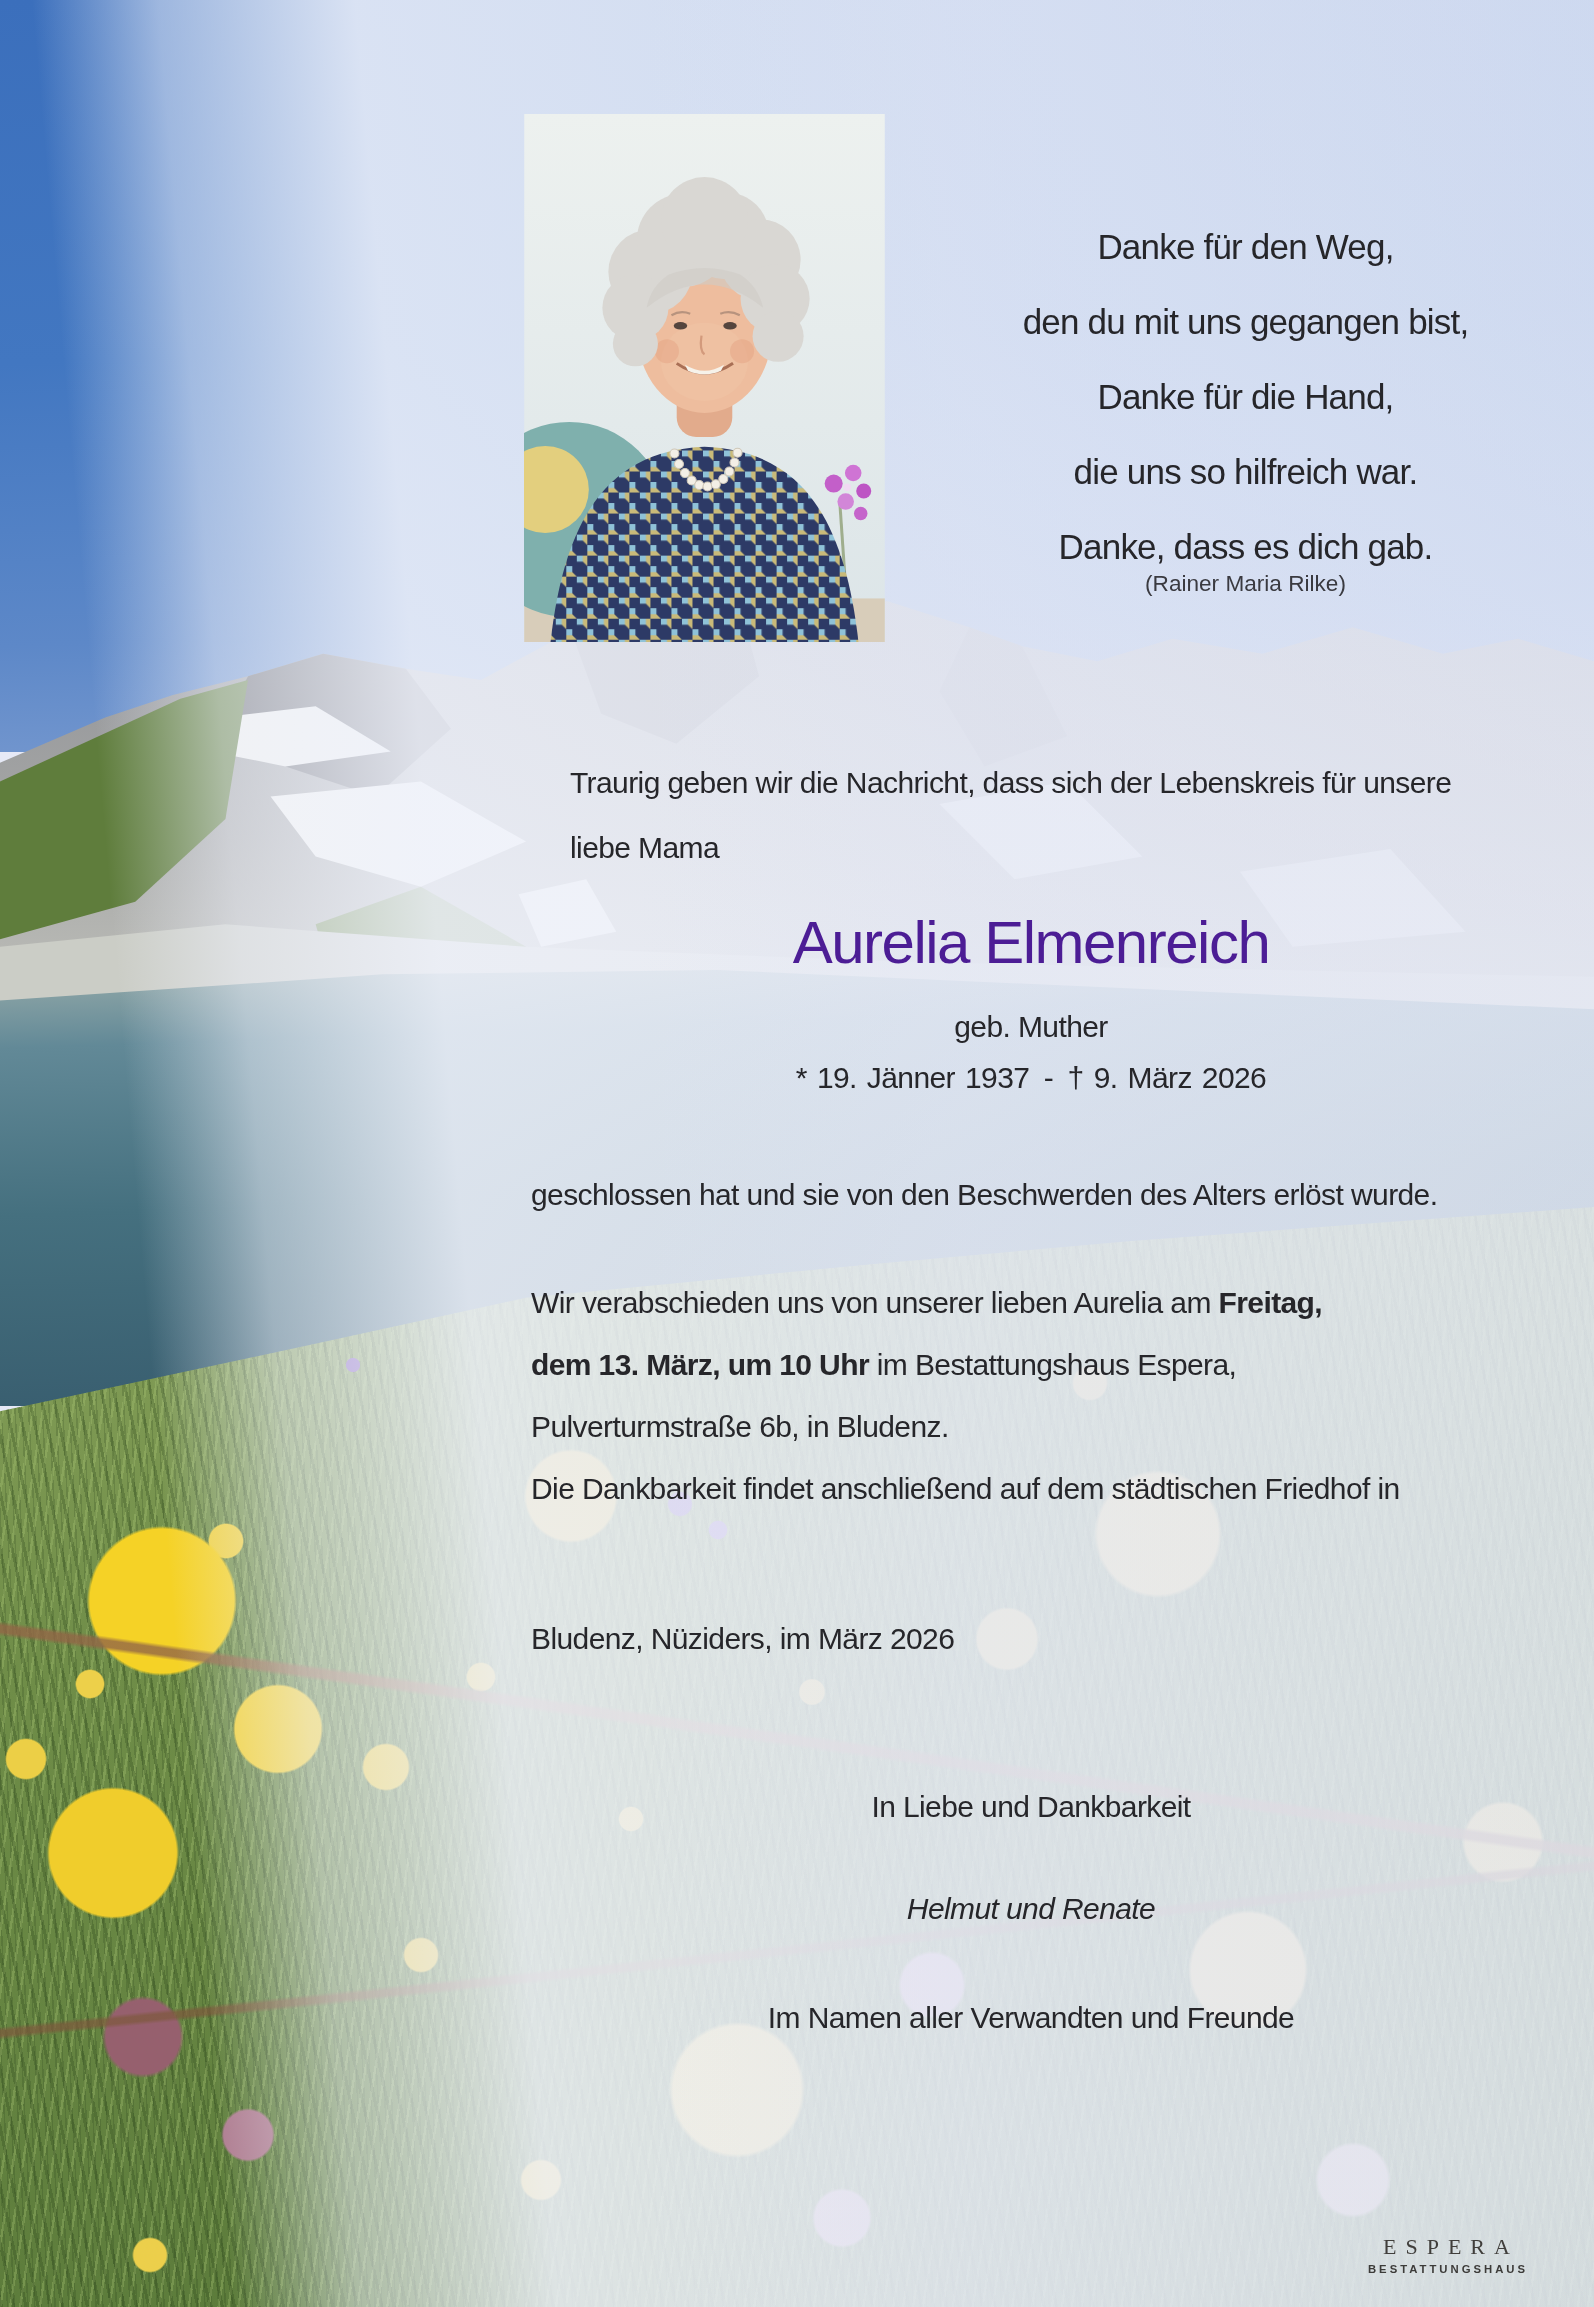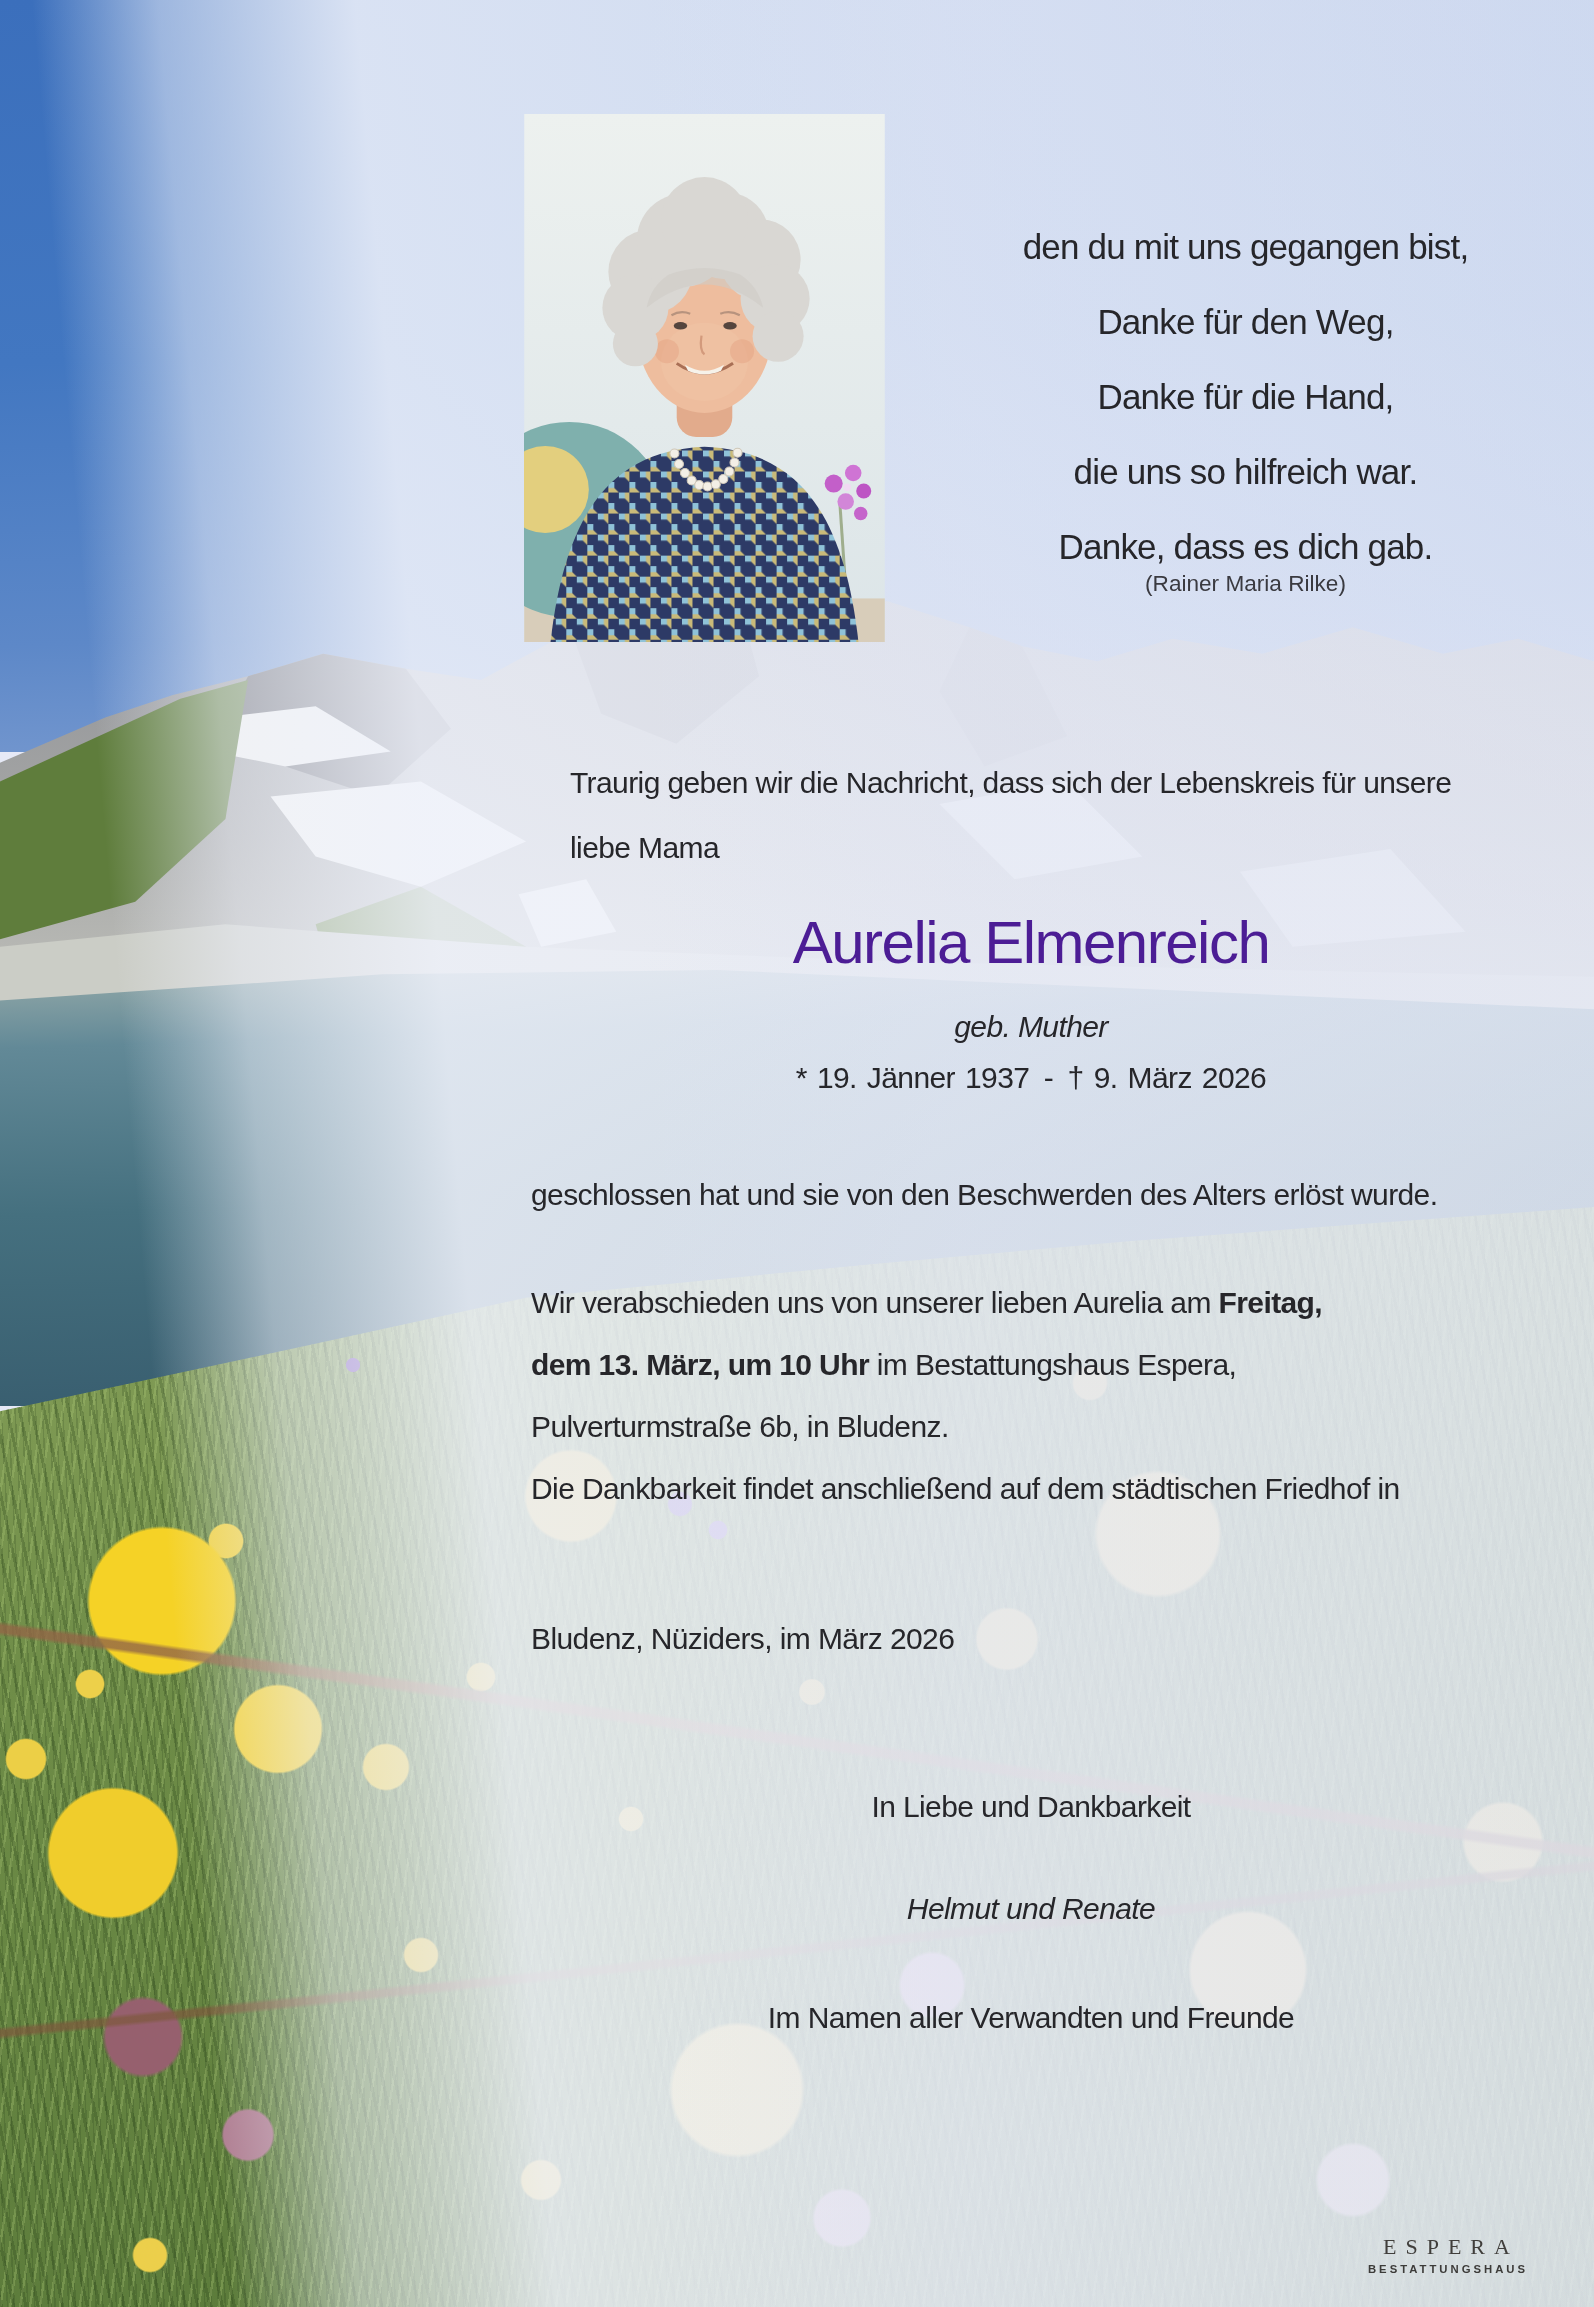--- a/index.html
+++ b/index.html
@@ -194,36 +194,36 @@
       <circle cx="244" cy="496" r="6"></circle>
     <circle cx="255" cy="493" r="6"></circle>
       <circle cx="265" cy="486" r="6"></circle>
       <circle cx="273" cy="476" r="6"></circle>
     <circle cx="280" cy="464" r="6"></circle>
       <circle cx="284" cy="451" r="6"></circle>
   </g>
 </svg>
 
 <div class="txt poem">
+  <div>Danke für den Weg,</div>
   <div>den du mit uns gegangen bist,</div>
-  <div>Danke für den Weg,</div>
   <div>Danke für die Hand,</div>
   <div>die uns so hilfreich war.</div>
   <div>Danke, dass es dich gab.</div>
   <div class="credit">(Rainer Maria Rilke)</div>
 </div>
 
 <div class="txt col" style="top:750px;margin-left:39px;">
   <div class="body-line">Traurig geben wir die Nachricht, dass sich der Lebenskreis für unsere</div>
   <div class="body-line">liebe Mama</div>
 </div>
 
 <div class="txt col center name" style="top:908px;">Aurelia Elmenreich</div>
 
-<div class="txt col center body-line" style="top:994px;font-style:italic;">geb. Muther</div>
+<div class="txt col center body-line" style="top:994px;">geb. Muther</div>
 
 <div class="txt col center body-line" style="top:1045px;word-spacing:2.3px;">* 19. Jänner 1937 - † 9. März 2026</div>
 
 <div class="txt col body-line" style="top:1162px;">geschlossen hat und sie von den Beschwerden des Alters erlöst wurde.</div>
 
 <div class="txt col farewell" style="top:1272px;">
   <div class="body-line"><span>Wir verabschieden uns von unserer lieben Aurelia am </span><span class="bold">Freitag,</span></div>
   <div class="body-line"><span class="bold">dem 13. März, um 10 Uhr</span><span> im Bestattungshaus Espera,</span></div>
   <div class="body-line">Pulverturmstraße 6b, in Bludenz.</div>
   <div class="body-line">Die Dankbarkeit findet anschließend auf dem städtischen Friedhof in</div>

